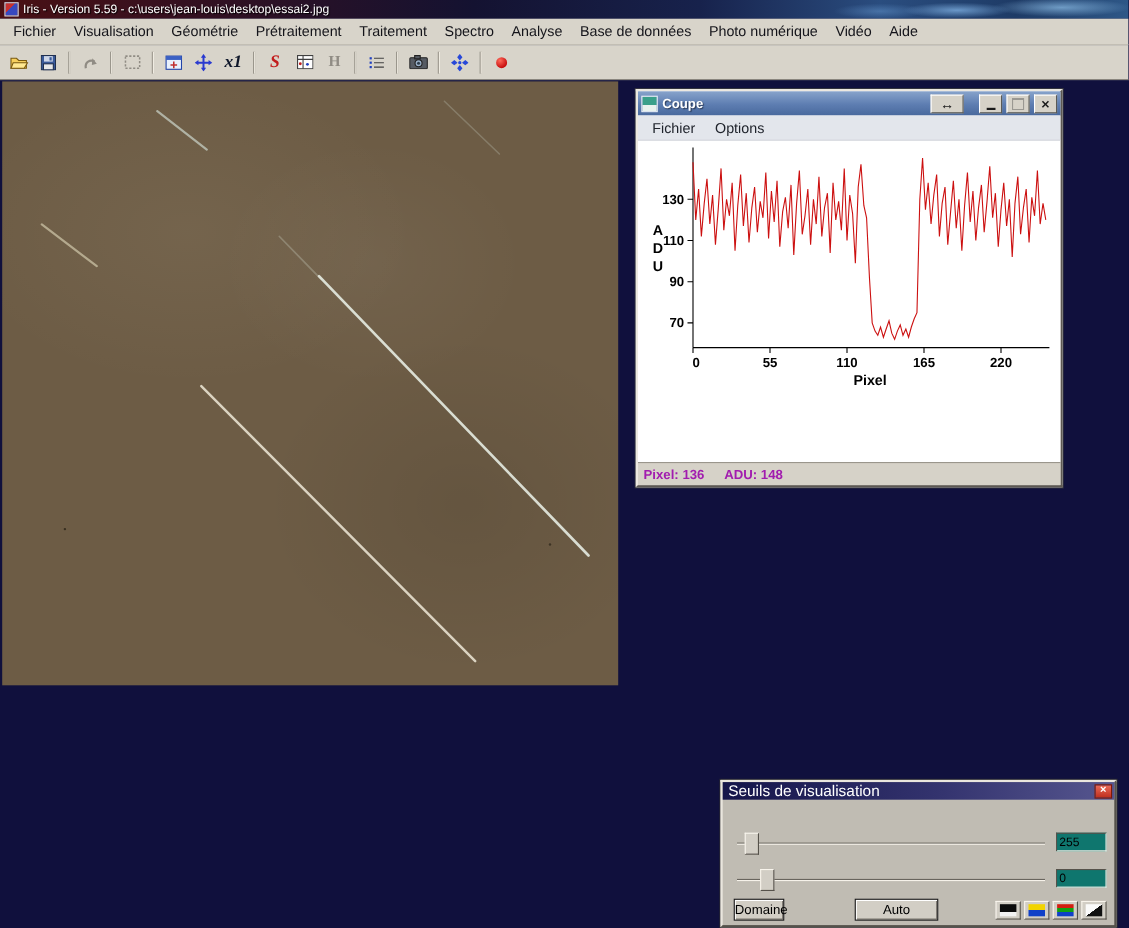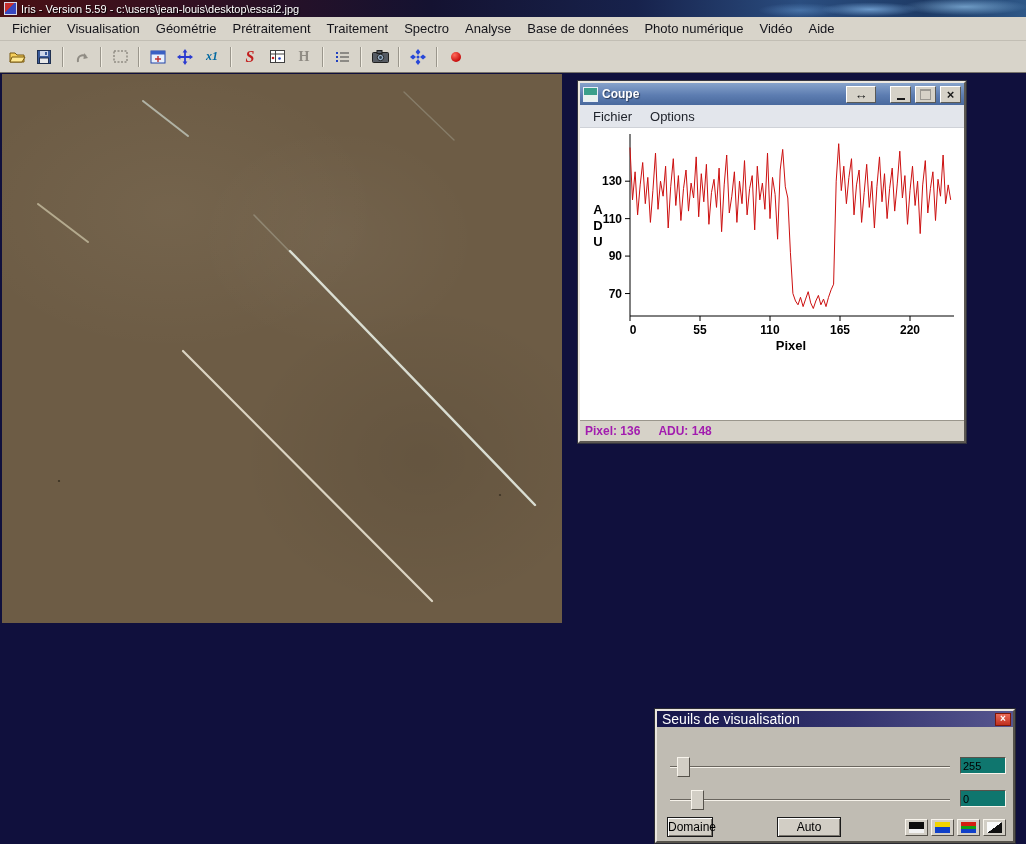--- a/index.html
+++ b/index.html
@@ -35,21 +35,21 @@
   
   .toolbar{
     height:31px;background:#d8d4ca;display:flex;align-items:center;
     padding-left:4px;gap:1px;flex:0 0 auto;border-bottom:1px solid #77736b;
   }
   .tb-btn{
     width:26px;height:26px;display:flex;align-items:center;justify-content:center;
     background:transparent;border:1px solid transparent;padding:0;
   }
   .tb-sep{width:1px;height:20px;background:#9a968c;border-right:1px solid #f0ece2;margin:0 4px;}
-  .txt-icon{font-family:"Liberation Serif",serif;font-style:italic;font-weight:bold;font-size:12px;color:#0369a1;}
+  .txt-icon{font-family:"Liberation Serif",serif;font-style:italic;font-weight:bold;font-size:16px;color:#0f172a;}
   .s-icon{font-family:"Liberation Serif",serif;font-style:italic;font-weight:bold;font-size:16px;color:#c21d1d;}
   .h-icon{font-family:"Liberation Serif",serif;font-weight:bold;font-size:14px;color:#908c84;}
   .dot-icon{width:10px;height:10px;border-radius:50%;background:radial-gradient(circle at 35% 30%,#ff6a5a,#c80f0f 70%);display:block;}
 
   
   .client{position:relative;flex:1 1 auto;background:#10103d;}
 
   
   .image-view{
     position:absolute;left:2px;top:1px;width:560px;height:549px;
@@ -345,21 +345,21 @@
       <div class="seuils-body">
         <div class="track" style="top:39px;"></div>
         <div class="thumb" style="top:30px;left:20px;"></div>
         <input class="val-input" style="top: 30px;" value="255">
 
         <div class="track" style="top:72px;"></div>
         <div class="thumb" style="top:63px;left:34px;"></div>
         <input class="val-input" style="top: 63px;" value="0">
 
         <button class="seuils-btn" style="left:10px;top:90px;width:46px;">Domaine</button>
-        <button class="seuils-btn" style="left:120px;top:90px;width:64px;">Auto</button>
+        <button class="seuils-btn" style="left:120px;top:90px;width:76px;">Auto</button>
 
         <button class="icon-btn" style="left:248px;">
             <span class="ic ic-bw"></span>
           </button>
         <button class="icon-btn" style="left:274px;">
             <span class="ic ic-yb"></span>
           </button>
         <button class="icon-btn" style="left:300px;">
             <span class="ic ic-rgb"></span>
           </button>

